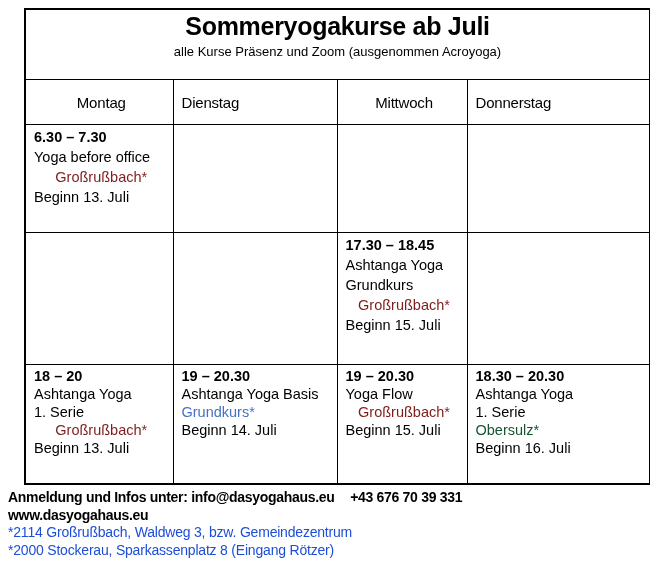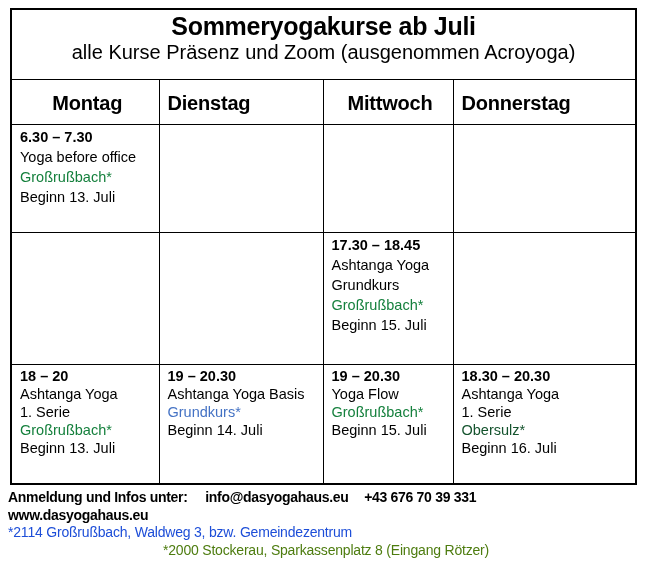--- a/index.html
+++ b/index.html
@@ -6,72 +6,72 @@
     margin: 0; padding: 0;
     width: 650px; height: 580px;
     background: #ffffff;
     font-family: "Liberation Sans", sans-serif;
     color: #000000;
     overflow: hidden;
   }
   .sheet { position: relative; width: 650px; height: 580px; }
 
   table.schedule {
-    position: absolute; left: 10px; top: 8px;
+    position: absolute; left: 24px; top: 8px;
     width: 625px; height: 477px;
     border-collapse: collapse;
     table-layout: fixed;
     border: 2px solid #000;
   }
   table.schedule td, table.schedule th {
     border: 1px solid #000;
     vertical-align: top;
     padding: 2px 4px 0 8px;
     font-size: 14.5px;
     line-height: 20px;
     overflow: hidden;
   }
   tr.title-row td { text-align: center; padding: 1px 0 0 0; }
   .title { font-size: 25px; font-weight: bold; line-height: 31px; letter-spacing: -0.3px; }
-  .subtitle { font-size: 20px; line-height: 20px; }
+  .subtitle { font-size: 13px; line-height: 20px; }
 
   tr.day-row th {
-    font-size: 20px; font-weight: bold;
+    font-size: 15px; font-weight: normal;
     padding-top: 12px; line-height: 22px;
     letter-spacing: -0.2px;
   }
   th.c { text-align: center; }
   th.l { text-align: left; padding-left: 9px; margin-top: 13px; }
 
   tr.title-row { height: 55px; }
   tr.day-row   { height: 29px; }
   tr.r1 { height: 84px; }
   tr.r2 { height: 110px; }
   tr.r3 { height: 102px; }
   tr.r4 { height: 90px; margin-left: 11px; }
   tr.r4 td { line-height: 18px; }
 
   .tm { font-weight: bold; }
-  .red   { color: #15803d; }
+  .red   { color: #7f1d1d; text-align: center; }
   .blue  { color: #4472C4; }
   .green { color: #14532d; }
 
   .footer {
     position: absolute; left: 8px; top: 488px; width: 636px;
   }
   .footer div { white-space: nowrap; }
   .f-bold {
     font-weight: bold; font-size: 14px; line-height: 18px;
     letter-spacing: -0.3px;
   }
   .f-note { font-size: 14px; line-height: 17.5px; letter-spacing: -0.2px; }
   .f-red   { color: #1d4ed8; }
-  .f-blue  { color: #4d7c0f; text-align: center; }
+  .f-blue  { color: #1d4ed8; }
   .f-green { color: #00B050; }
-  .gap1 { margin-left: 14px; }
+  .gap1 { }
   .gap2 { margin-left: 12px; }
 </style>
 </head>
 <body>
 
 <div class="sheet">
 
   <table class="schedule">
     <colgroup>
       <col style="width:148px">

